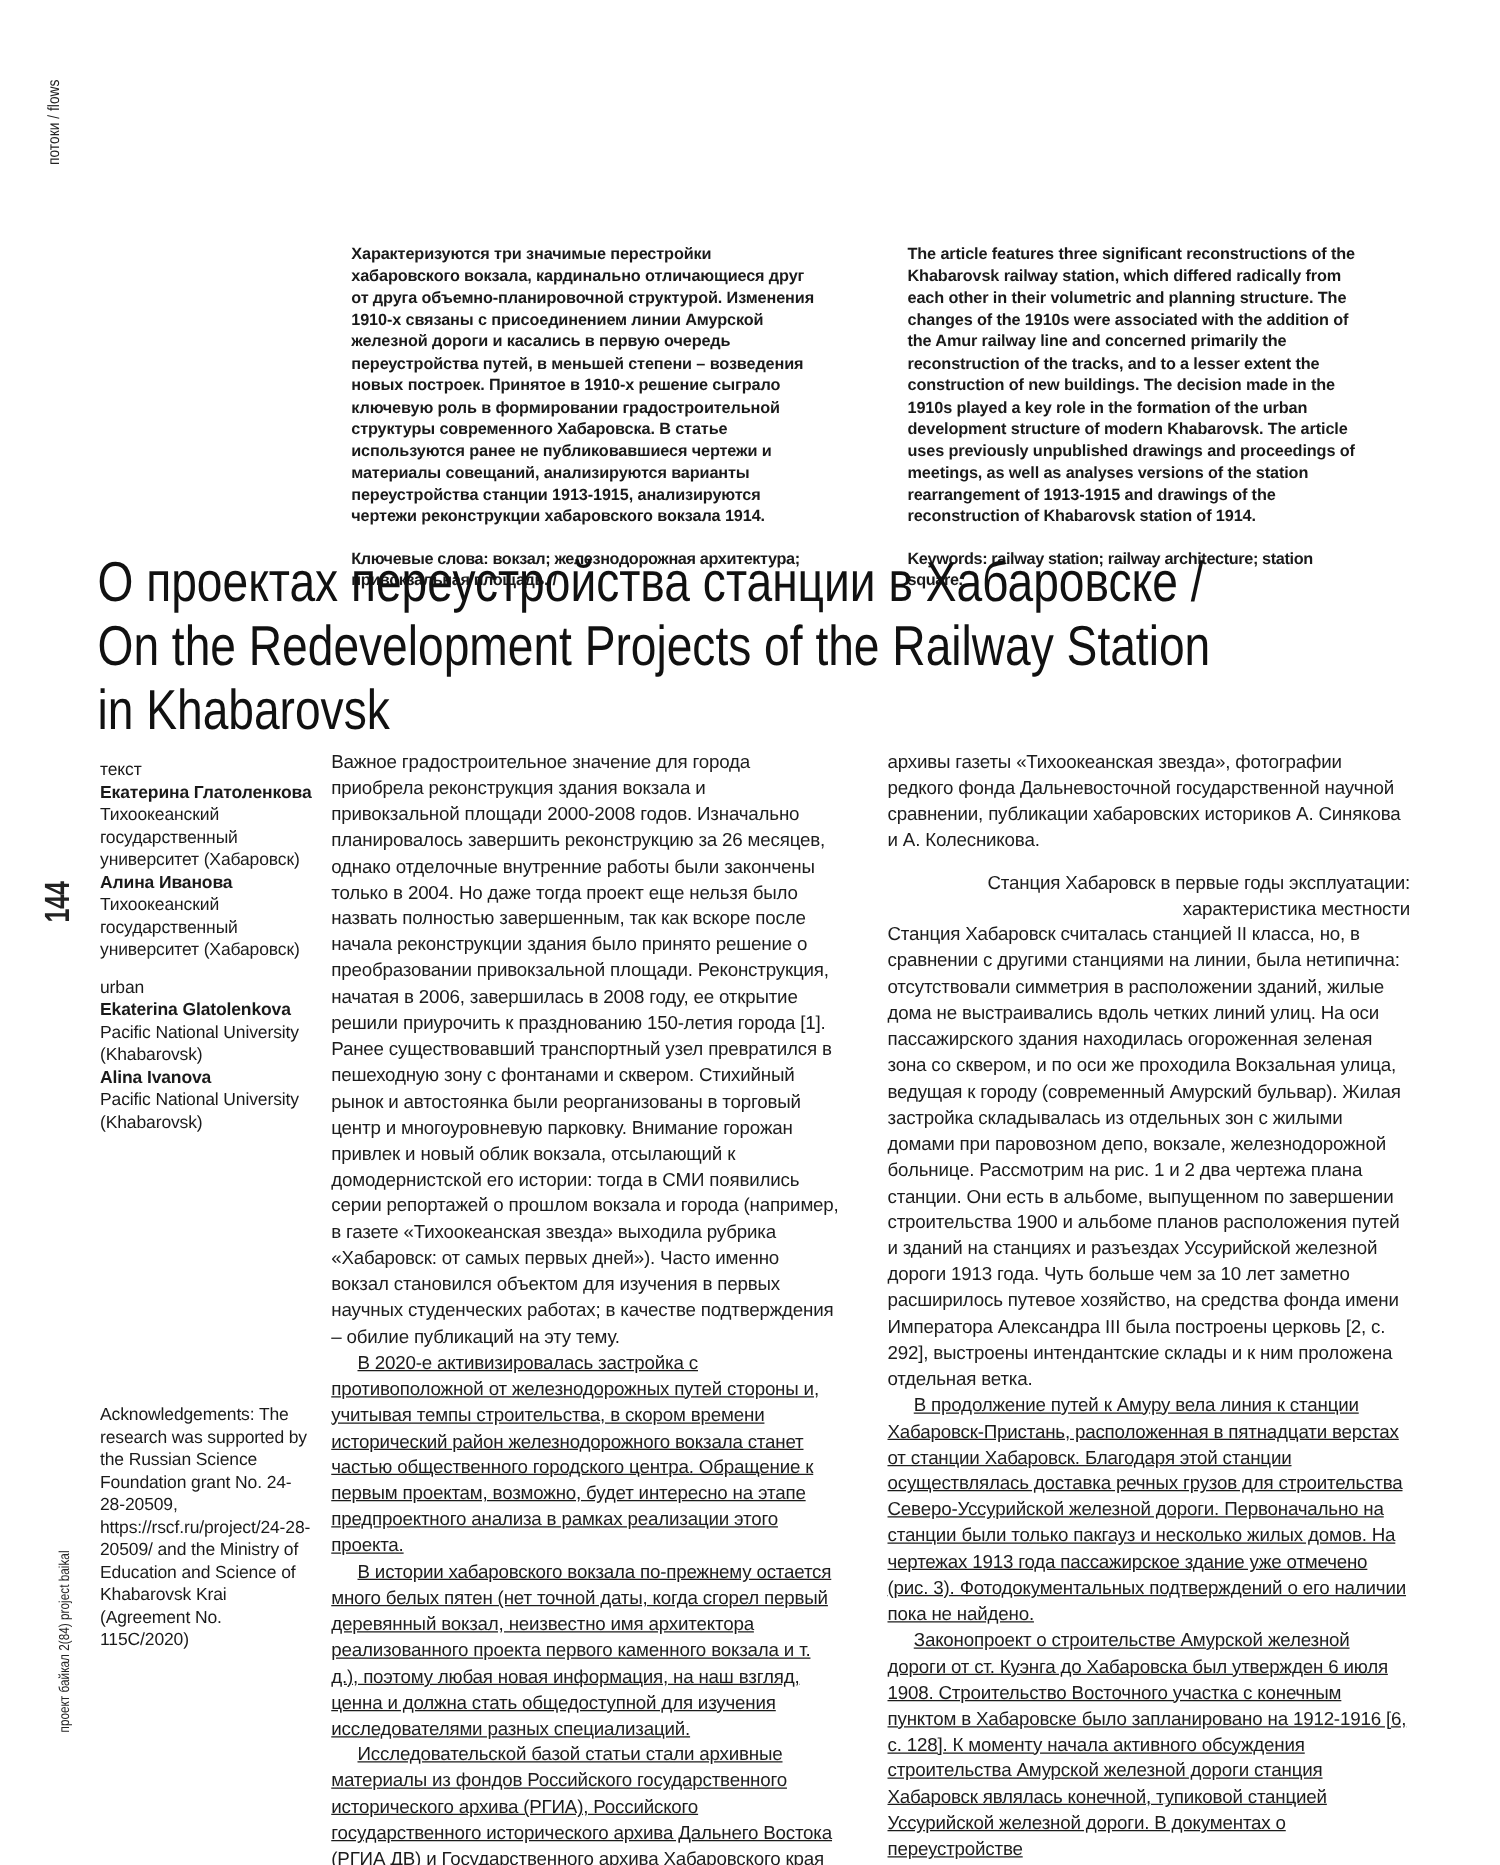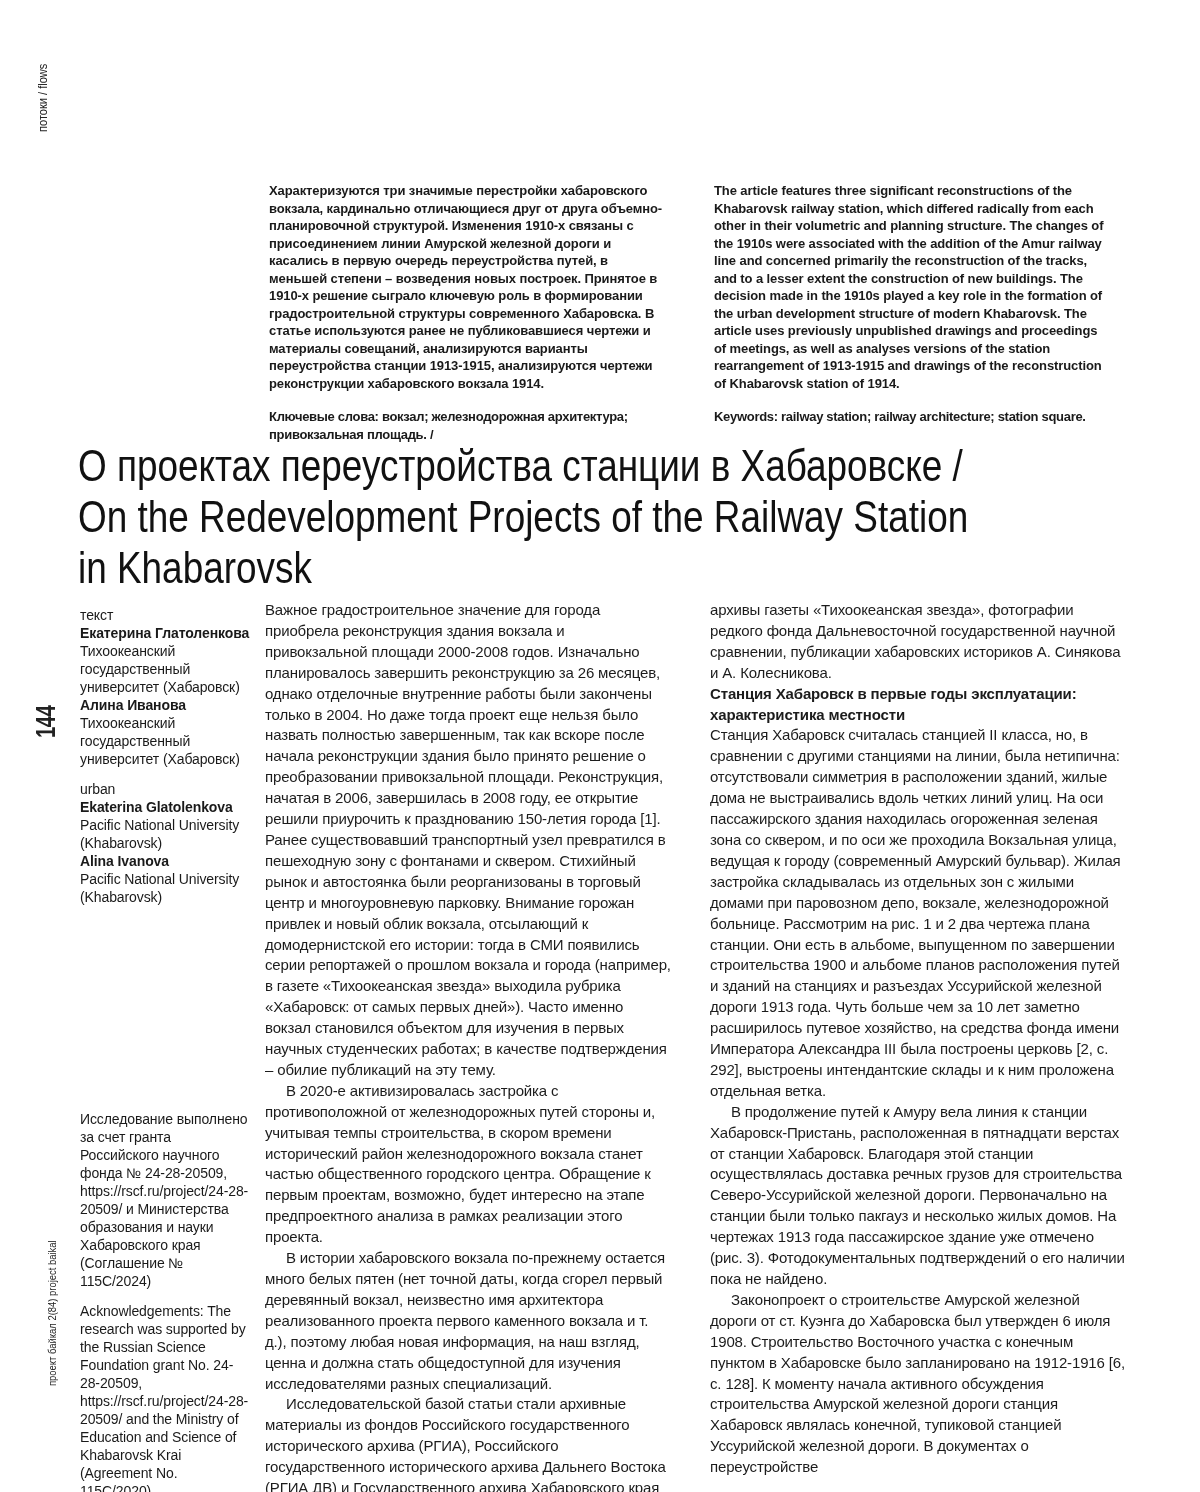--- a/index.html
+++ b/index.html
@@ -37,21 +37,21 @@
   }
   
   .abstract{
     position:absolute;top:178px;
     font-weight:bold;
     font-size:13px;line-height:17.5px;
     letter-spacing:-0.1px;
   }
   .abstract-ru{left:265px;width:406px;}
   .abstract-en{left:710px;width:402px;}
-  .abstract p{margin:4px;}
+  .abstract p{margin:16px;}
   .abstract .kw{margin-top:16px;letter-spacing:-0.3px;}
   
   .title{
     position:absolute;left:78px;top:440px;
     font-size:45px;line-height:51px;
     font-weight:normal;
     color:#111;
     transform:scaleX(0.82);
     transform-origin:0 0;
     white-space:nowrap;
@@ -72,24 +72,25 @@
   
   .col{
     position:absolute;top:600px;
     font-size:15px;line-height:20.9px;
     letter-spacing:-0.15px;
     color:#1c1c1c;
   }
   .col1{left:265px;width:406px;}
   .col2{left:710px;width:418px;}
   .col p{margin:0;}
-  .col p.ind{text-indent:21px;}
+  .col p.ind{text-indent:21px;text-decoration:underline;}
   .col .heading{
-    font-weight:bold;
-    margin-top:0;
+    font-weight:normal;
+    margin-top:13px;
+    text-align:right;
   }
 </style>
 </head>
 <body>
 
 <div class="page">
 
   <div class="v-label v-top">потоки / flows</div>
   <div class="v-label v-pagenum">144</div>
   <div class="v-label v-bottom">проект байкал 2(84) project baikal</div>
@@ -124,21 +125,20 @@
       <div class="a-name">Ekaterina Glatolenkova</div>
       <div class="a-aff">Pacific National University (Khabarovsk)</div>
     </div>
     <div class="author">
       <div class="a-name">Alina Ivanova</div>
       <div class="a-aff">Pacific National University (Khabarovsk)</div>
     </div>
   </div>
 
   <div class="side side-acks">
-    <p>Исследование выполнено за счет гранта Российского научного фонда № 24-28-20509, https://rscf.ru/project/24-28-20509/ и Министерства образования и науки Хабаровского края (Соглашение № 115С/2024)</p>
     <p class="gap">Acknowledgements: The research was supported by the Russian Science Foundation grant No. 24-28-20509, https://rscf.ru/project/24-28-20509/ and the Ministry of Education and Science of Khabarovsk Krai (Agreement No. 115C/2020)</p>
   </div>
 
   <div class="col col1">
     <p>Важное градостроительное значение для города приобрела реконструкция здания вокзала и привокзальной площади 2000-2008 годов. Изначально планировалось завершить реконструкцию за 26 месяцев, однако отделочные внутренние работы были закончены только в 2004. Но даже тогда проект еще нельзя было назвать полностью завершенным, так как вскоре после начала реконструкции здания было принято решение о преобразовании привокзальной площади. Реконструкция, начатая в 2006, завершилась в 2008 году, ее открытие решили приурочить к празднованию 150-летия города [1]. Ранее существовавший транспортный узел превратился в пешеходную зону с фонтанами и сквером. Стихийный рынок и автостоянка были реорганизованы в торговый центр и многоуровневую парковку. Внимание горожан привлек и новый облик вокзала, отсылающий к домодернистской его истории: тогда в СМИ появились серии репортажей о прошлом вокзала и города (например, в газете «Тихоокеанская звезда» выходила рубрика «Хабаровск: от самых первых дней»). Часто именно вокзал становился объектом для изучения в первых научных студенческих работах; в качестве подтверждения – обилие публикаций на эту тему.</p>
     <p class="ind">В 2020-е активизировалась застройка с противоположной от железнодорожных путей стороны и, учитывая темпы строительства, в скором времени исторический район железнодорожного вокзала станет частью общественного городского центра. Обращение к первым проектам, возможно, будет интересно на этапе предпроектного анализа в рамках реализации этого проекта.</p>
     <p class="ind">В истории хабаровского вокзала по-прежнему остается много белых пятен (нет точной даты, когда сгорел первый деревянный вокзал, неизвестно имя архитектора реализованного проекта первого каменного вокзала и т. д.), поэтому любая новая информация, на наш взгляд, ценна и должна стать общедоступной для изучения исследователями разных специализаций.</p>
     <p class="ind">Исследовательской базой статьи стали архивные материалы из фондов Российского государственного исторического архива (РГИА), Российского государственного исторического архива Дальнего Востока (РГИА ДВ) и Государственного архива Хабаровского края (ГАХК),</p>
   </div>
 

